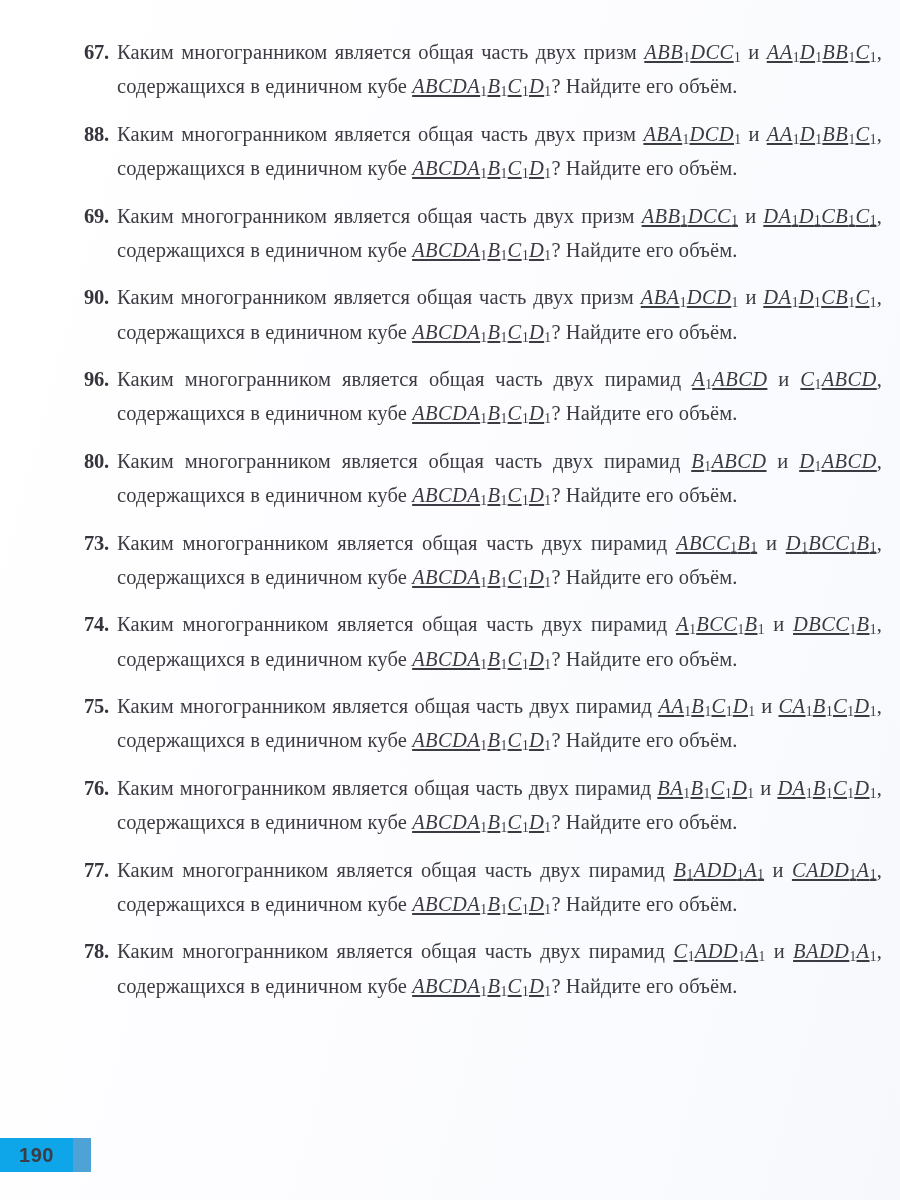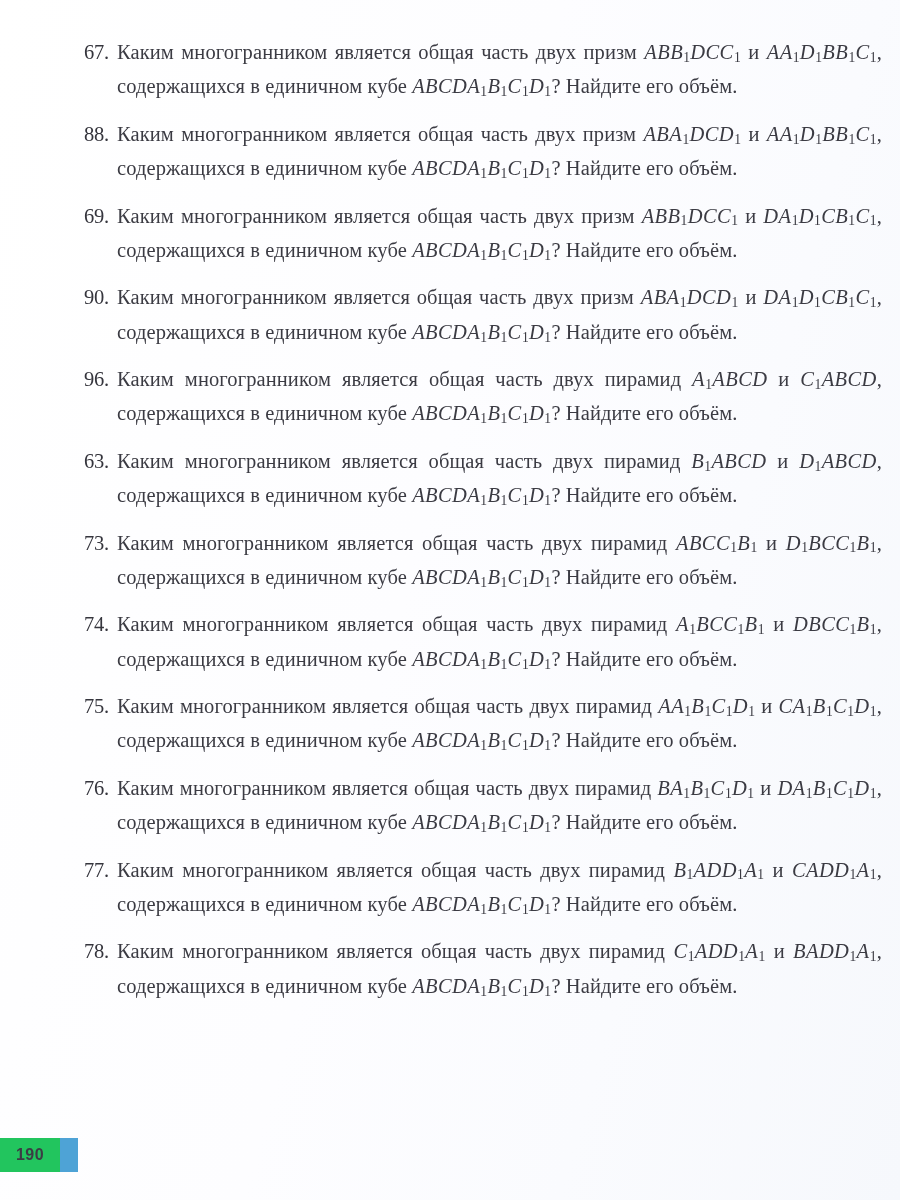--- a/index.html
+++ b/index.html
@@ -49,64 +49,65 @@
     letter-spacing: 0.1px;
   }
   .problem:last-child { margin-bottom: 0; }
 
   .problem-num {
     position: absolute;
     left: 0;
     top: 0;
     width: 34px;
     text-align: right;
-    font-weight: normal;
+    font-weight: bold;
     font-size: 20.5px;
     color: #35353d;
     letter-spacing: -0.2px;
   }
 
   .problem-body {
     display: block;
   }
 
   
 
   .m {
     font-style: italic;
     font-family: "Liberation Serif", "DejaVu Serif", serif;
     letter-spacing: 0.4px;
     white-space: nowrap;
+    text-decoration: underline;
   }
   .m sub {
     font-style: normal;
     font-size: 0.66em;
     vertical-align: -0.22em;
     letter-spacing: 0;
     margin-left: 0.2px;
     margin-right: 0.3px;
   }
 
   
   .footer {
     position: absolute;
     left: 0;
     top: 1138px;
     height: 34px;
     display: flex;
     align-items: stretch;
   }
   .footer-band {
-    background: #22c55e;
-    width: 60px;
+    background: #0ea5e9;
+    width: 73px;
     display: flex;
     align-items: center;
     justify-content: center;
     font-family: "Liberation Sans", "DejaVu Sans", sans-serif;
-    font-size: 16px;
+    font-size: 20px;
     font-weight: bold;
     color: #3c3c44;
     letter-spacing: 0.5px;
   }
   .footer-tab {
     width: 18px;
     background: #4ea3d6;
   }
 </style>
 </head>
@@ -130,21 +131,21 @@
       </li>
       <li class="problem">
         <span class="problem-num">90.</span>
         <span class="problem-body">Каким многогранником является общая часть двух призм <span class="m">ABA<sub>1</sub>DCD<sub>1</sub></span> и <span class="m">DA<sub>1</sub>D<sub>1</sub>CB<sub>1</sub>C<sub>1</sub></span>, содержащихся в единичном кубе <span class="m">ABCDA<sub>1</sub>B<sub>1</sub>C<sub>1</sub>D<sub>1</sub></span>? Найдите его объём.</span>
       </li>
       <li class="problem">
         <span class="problem-num">96.</span>
         <span class="problem-body">Каким многогранником является общая часть двух пирамид <span class="m">A<sub>1</sub>ABCD</span> и <span class="m">C<sub>1</sub>ABCD</span>, содержащихся в единичном кубе <span class="m">ABCDA<sub>1</sub>B<sub>1</sub>C<sub>1</sub>D<sub>1</sub></span>? Найдите его объём.</span>
       </li>
       <li class="problem">
-        <span class="problem-num">63.</span>
+        <span class="problem-num">80.</span>
         <span class="problem-body">Каким многогранником является общая часть двух пирамид <span class="m">B<sub>1</sub>ABCD</span> и <span class="m">D<sub>1</sub>ABCD</span>, содержащихся в единичном кубе <span class="m">ABCDA<sub>1</sub>B<sub>1</sub>C<sub>1</sub>D<sub>1</sub></span>? Найдите его объём.</span>
       </li>
       <li class="problem">
         <span class="problem-num">73.</span>
         <span class="problem-body">Каким многогранником является общая часть двух пирамид <span class="m">ABCC<sub>1</sub>B<sub>1</sub></span> и <span class="m">D<sub>1</sub>BCC<sub>1</sub>B<sub>1</sub></span>, содержащихся в единичном кубе <span class="m">ABCDA<sub>1</sub>B<sub>1</sub>C<sub>1</sub>D<sub>1</sub></span>? Найдите его объём.</span>
       </li>
       <li class="problem">
         <span class="problem-num">74.</span>
         <span class="problem-body">Каким многогранником является общая часть двух пирамид <span class="m">A<sub>1</sub>BCC<sub>1</sub>B<sub>1</sub></span> и <span class="m">DBCC<sub>1</sub>B<sub>1</sub></span>, содержащихся в единичном кубе <span class="m">ABCDA<sub>1</sub>B<sub>1</sub>C<sub>1</sub>D<sub>1</sub></span>? Найдите его объём.</span>
       </li>

